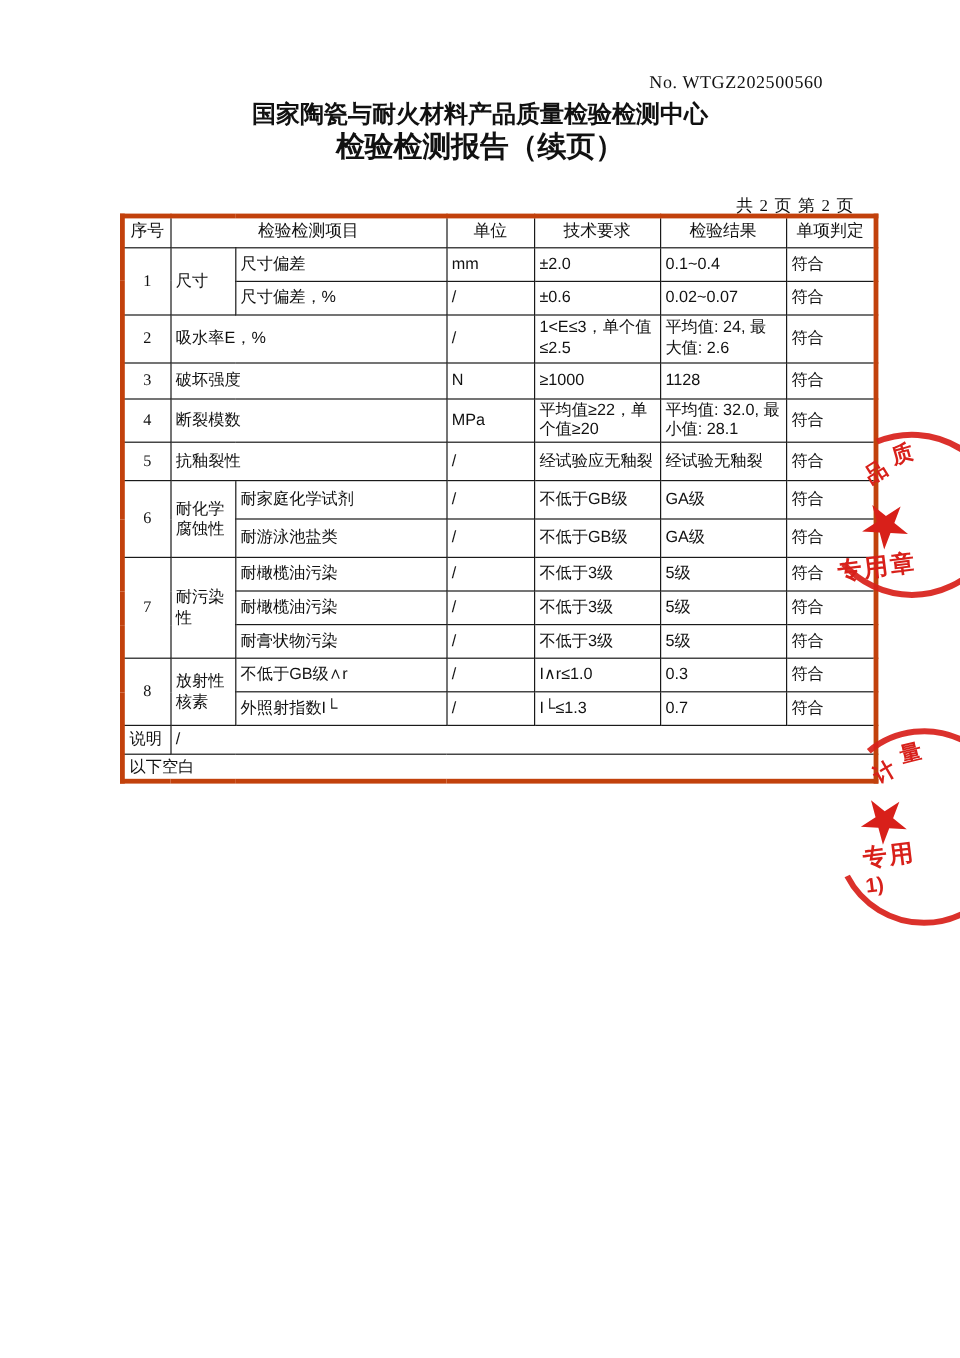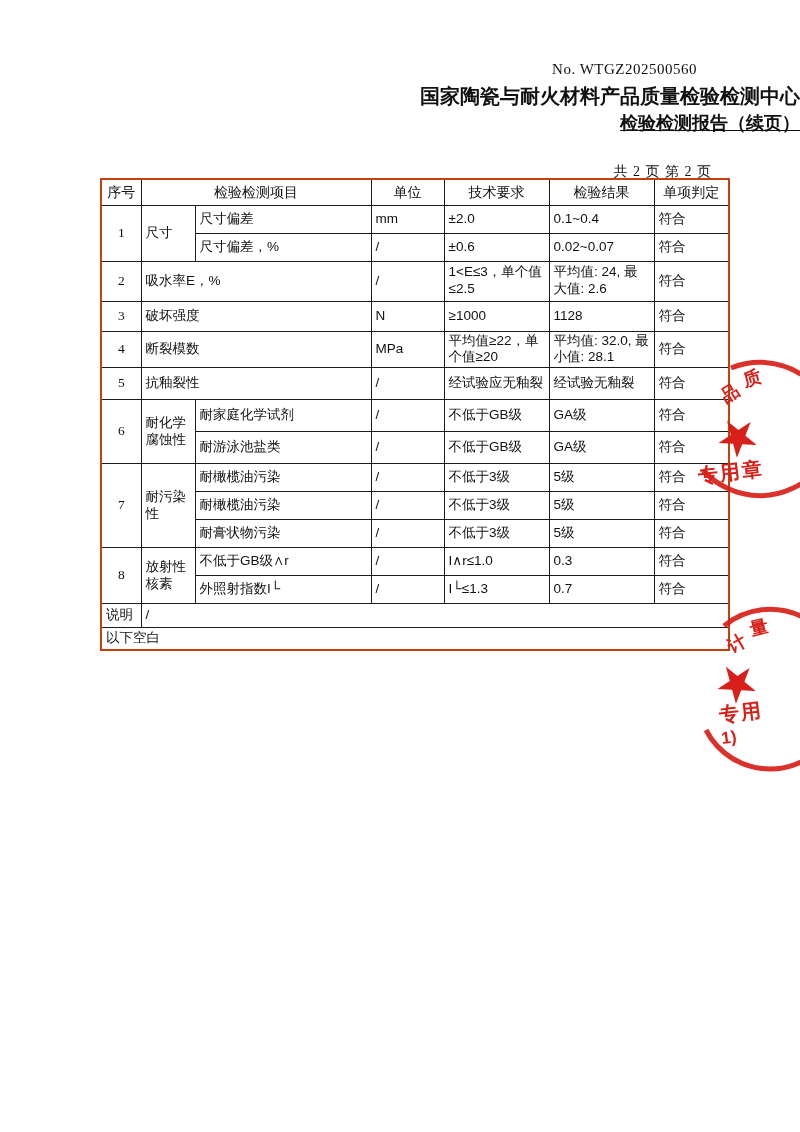--- a/index.html
+++ b/index.html
@@ -1,25 +1,25 @@
 <!DOCTYPE html>
 <html><head>
 <meta charset="utf-8">
 <style>
   html,body{margin:0;padding:0;background:#ffffff;}
   .page{position:relative;width:800px;height:1132px;background:#ffffff;overflow:hidden;
         color:#111;font-family:"Liberation Serif",serif;}
-  .report-no{position:absolute;top:61px;right:103px;font-size:15px;letter-spacing:0.5px;}
-  .hdr{position:absolute;top:83px;left:0;width:100%;text-align:right;font-weight:bold;}
+  .report-no{position:absolute;top:61px;right:114px;font-size:15px;letter-spacing:0.5px;}
+  .hdr{position:absolute;top:83px;left:0;width:100%;text-align:center;font-weight:bold;}
   .hdr .l1{font-size:20px;line-height:27px;}
   .hdr .l2{font-size:20px;line-height:26px;}
-  .hdr .l3{font-size:18px;line-height:27px;text-decoration:underline;}
+  .hdr .l3{font-size:24px;line-height:27px;}
   .page-info{position:absolute;top:163px;right:88px;font-size:14px;letter-spacing:1px;margin-left:15px;}
   table.report{position:absolute;top:178px;left:100px;width:628px;border-collapse:collapse;
-        table-layout:fixed;border:2px solid #c2410c;}
+        table-layout:fixed;border:4px solid #c2410c;}
   table.report td,table.report th{border:1px solid #1a1a1a;padding:1px 4px;vertical-align:middle;
         font-size:13.5px;line-height:1.25;overflow:hidden;word-break:break-all;}
   table.report th{font-weight:normal;font-size:14px;text-align:center;font-family:"Liberation Serif",serif;}
   .sans{font-family:"Liberation Sans",sans-serif;}
   .c{}
   .seq{text-align:center;font-family:"Liberation Serif",serif;}
   .rh-hdr{height:26px}.rh-28{height:28px}.rh-40{height:40px}.rh-30{height:30px}
   .rh-36{height:36px}.rh-32{height:32px}.rh-note{height:24px}.rh-blank{height:22px}
   .stamp{position:absolute;}
   .stamp-char{font-size:18px;font-weight:bold;fill:#d8201a;font-family:"Liberation Sans",sans-serif;}

